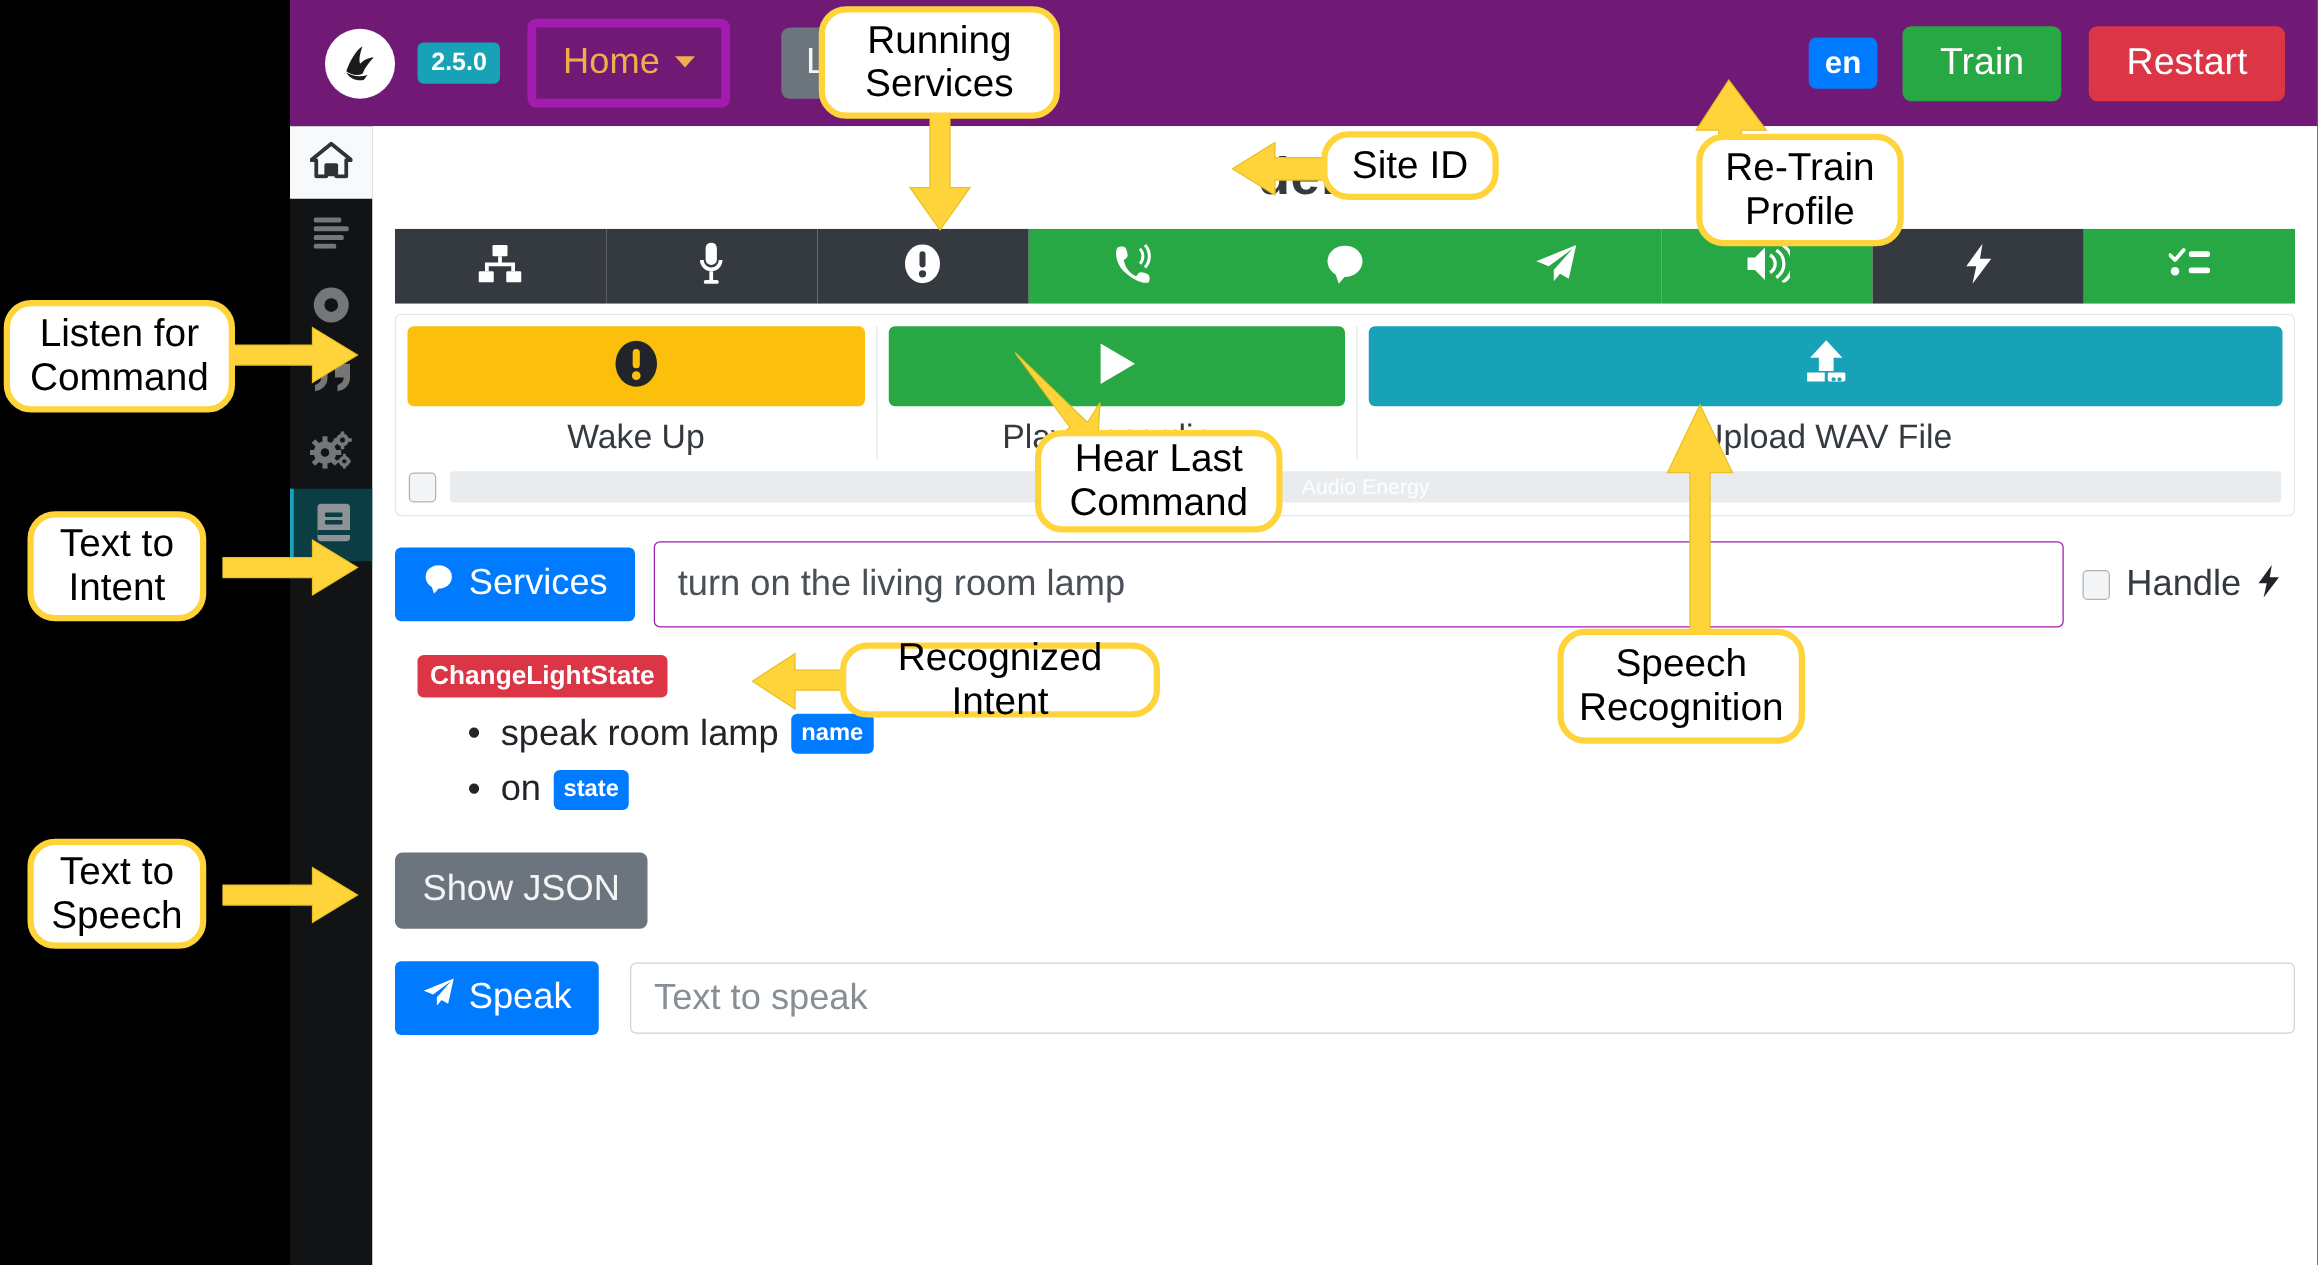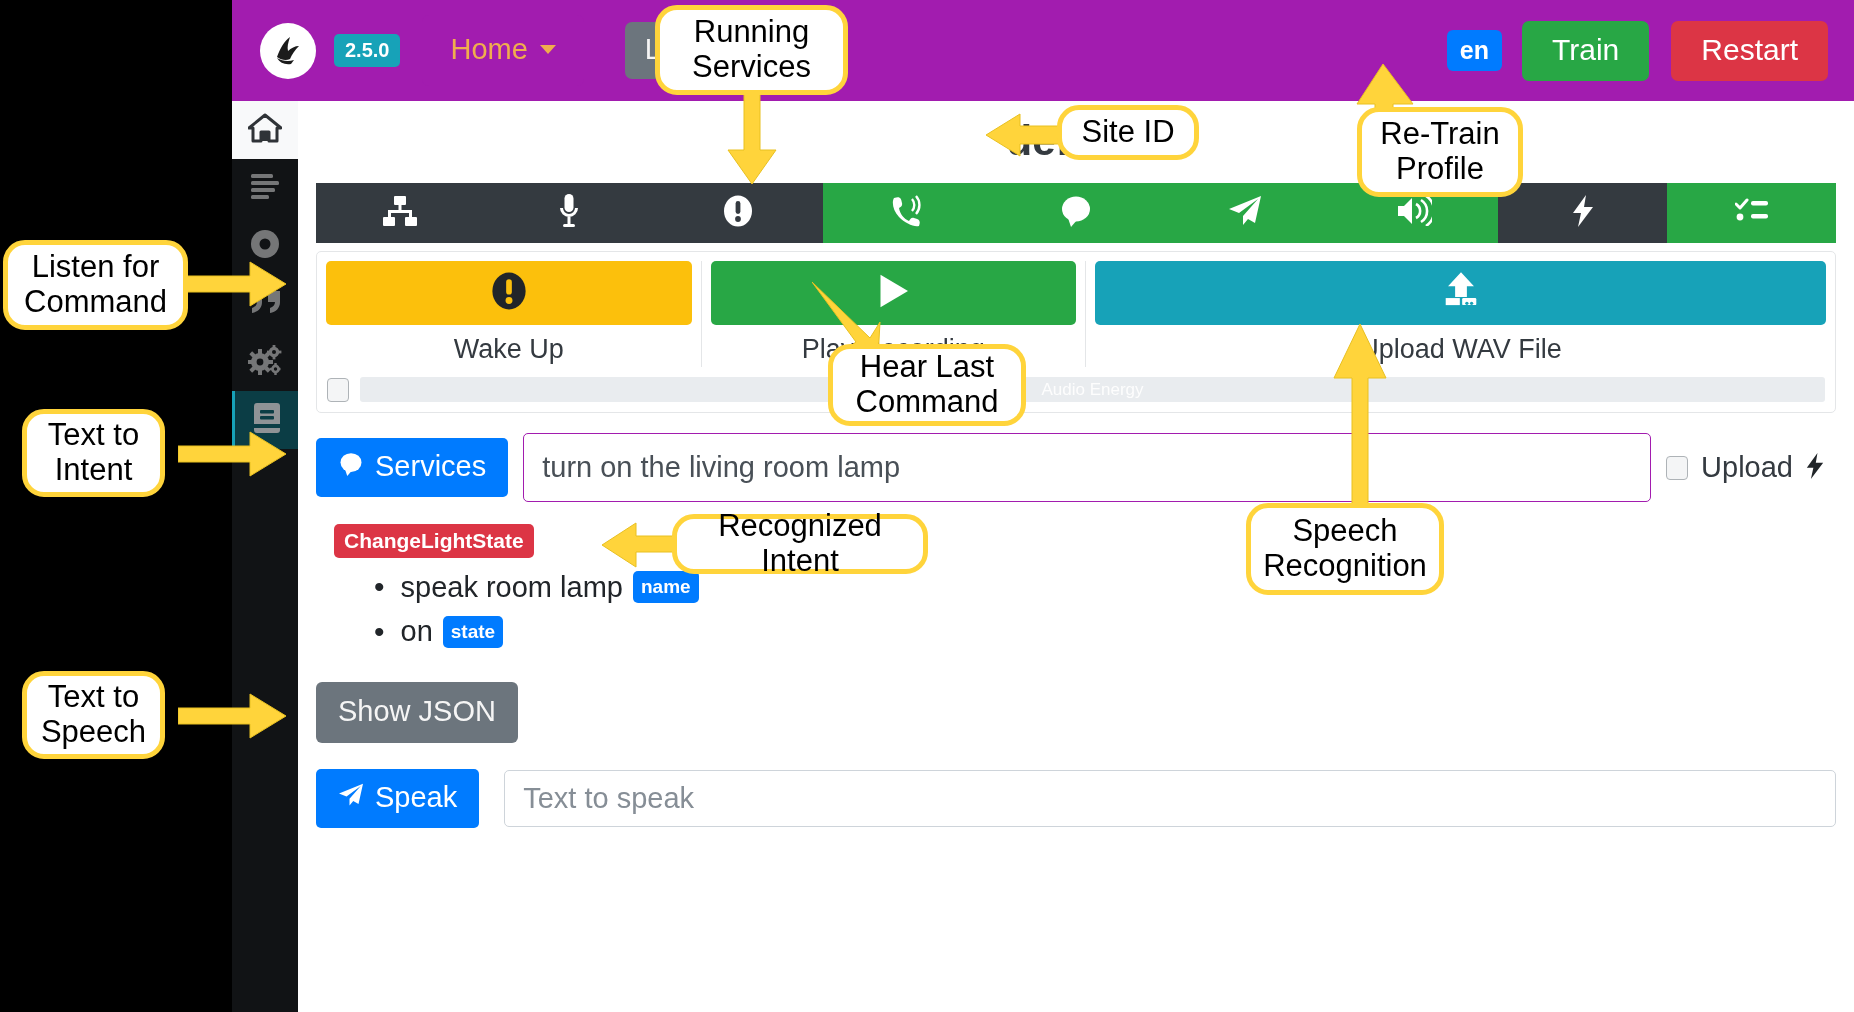--- a/index.html
+++ b/index.html
@@ -15,21 +15,21 @@
   .app {
     position: absolute; left: 232px; top: 0;
     width: 1622px; height: 1012px;
     background: #ffffff;
     overflow: hidden;
   }
 
   
   .navbar {
     position: absolute; left: 0; top: 0; width: 1622px; height: 101px;
-    background: #a21caf;
+    background: #701a75;
     display: flex; align-items: center;
     padding: 0 16px;
   }
   .brand-logo {
     width: 56px; height: 56px; border-radius: 50%;
     background: #ffffff;
     display: flex; align-items: center; justify-content: center;
     margin-left: 12px; margin-right: 18px;
     flex: none;
   }
@@ -487,21 +487,21 @@
             <svg width="26" height="24" viewBox="0 0 34 32" fill="#fff">
               <ellipse cx="17" cy="14" rx="14" ry="12.5"></ellipse>
               <path d="M9 23 L12 32 L18 25 Z"></path>
             </svg>
           </span>
           <span>Services</span>
         </button>
         <input class="rec-input" type="text" value="turn on the living room lamp" style="">
         <div class="handle-wrap">
           <div class="chk"></div>
-          <span class="handle-label">Upload</span>
+          <span class="handle-label">Handle</span>
           <span>
             <svg width="18" height="28" viewBox="0 0 22 32" fill="#212529">
               <path d="M14 0 L1 18 H9 L6 32 L21 12 H12 Z"></path>
             </svg>
           </span>
         </div>
       </div>
 
       
       <div class="intent">

